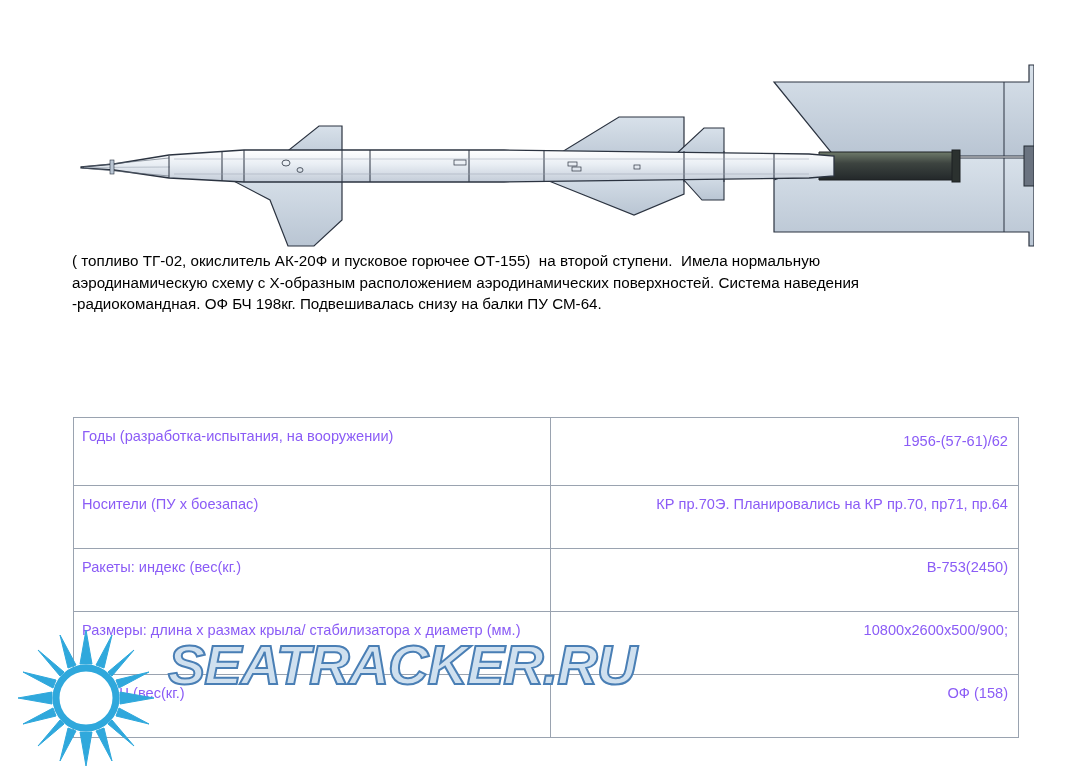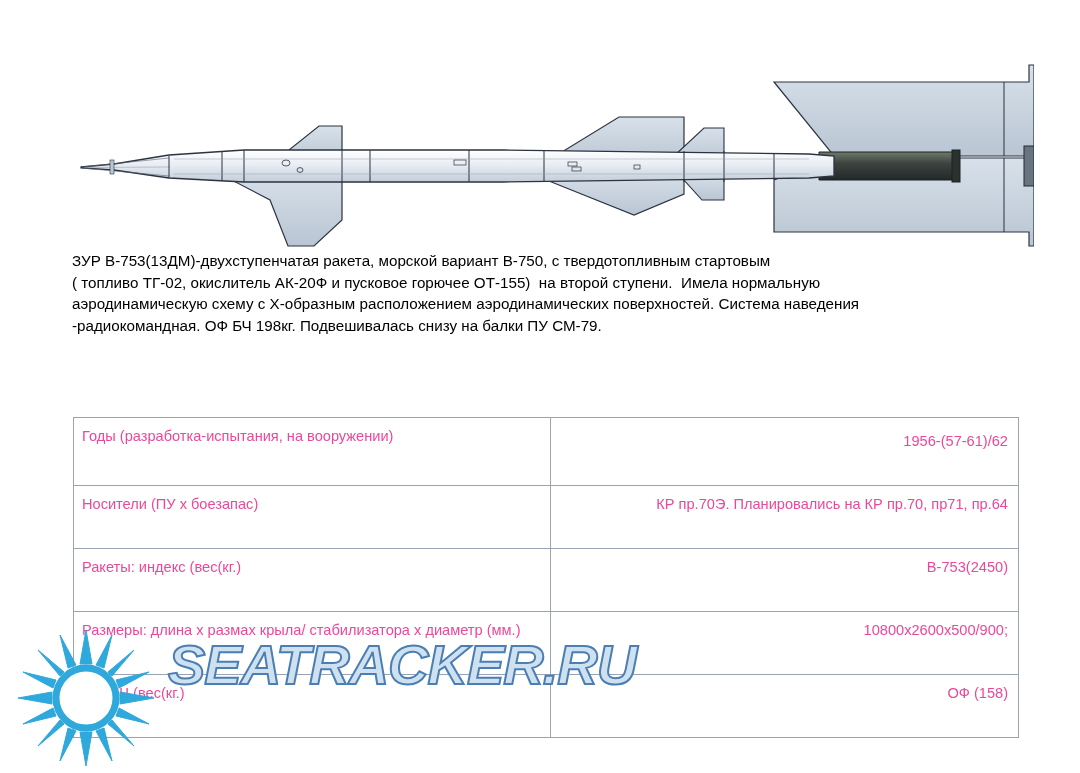--- a/index.html
+++ b/index.html
@@ -52,21 +52,21 @@
     left: 73px;
     top: 417px;
     width: 946px;
     border-collapse: collapse;
     table-layout: fixed;
   }
   .spec-table td {
     border: 1px solid #9aa3b0;
     padding: 9px 10px 9px 8px;
     font-size: 14.6px;
-    color: #ec4899;
+    color: #8b5cf6;
     vertical-align: top;
     background: transparent;
   }
   .spec-table td.label {
     width: 458px;
     text-align: left;
     line-height: 1.35;
   }
   .spec-table td.value {
     text-align: right;
@@ -175,24 +175,23 @@
       <rect x="380" y="100" width="12" height="5" fill="none" stroke="#2b3340" stroke-width="0.7"></rect>
       <rect x="494" y="102" width="9" height="4" fill="none" stroke="#2b3340" stroke-width="0.7"></rect>
       <rect x="498" y="107" width="9" height="4" fill="none" stroke="#2b3340" stroke-width="0.7"></rect>
       <rect x="560" y="105" width="6" height="4" fill="none" stroke="#2b3340" stroke-width="0.7"></rect>
 
       <rect x="36" y="100" width="4" height="14" fill="#b9c5d3" stroke="#2b3340" stroke-width="0.6"></rect>
     </svg>
   </div>
 
   <div class="description">
-    <div class="ln">ЗУР В-753(13ДМ)-двухступенчатая ракета, морской вариант В-750, с твердотопливным стартовым</div>
     <div class="ln">( топливо ТГ-02, окислитель АК-20Ф и пусковое горючее ОТ-155)  на второй ступени.  Имела нормальную</div>
     <div class="ln">аэродинамическую схему с Х-образным расположением аэродинамических поверхностей. Система наведения</div>
-    <div class="ln">-радиокомандная. ОФ БЧ 198кг. Подвешивалась снизу на балки ПУ СМ-79.</div>
+    <div class="ln">-радиокомандная. ОФ БЧ 198кг. Подвешивалась снизу на балки ПУ СМ-64.</div>
   </div>
 
   <table class="spec-table">
     <tbody>
       <tr class="r1">
         <td class="label">Годы (разработка-испытания, на вооружении)</td>
         <td class="value pad">1956-(57-61)/62</td>
       </tr>
       <tr class="r1">
         <td class="label">Носители (ПУ х боезапас)</td>

